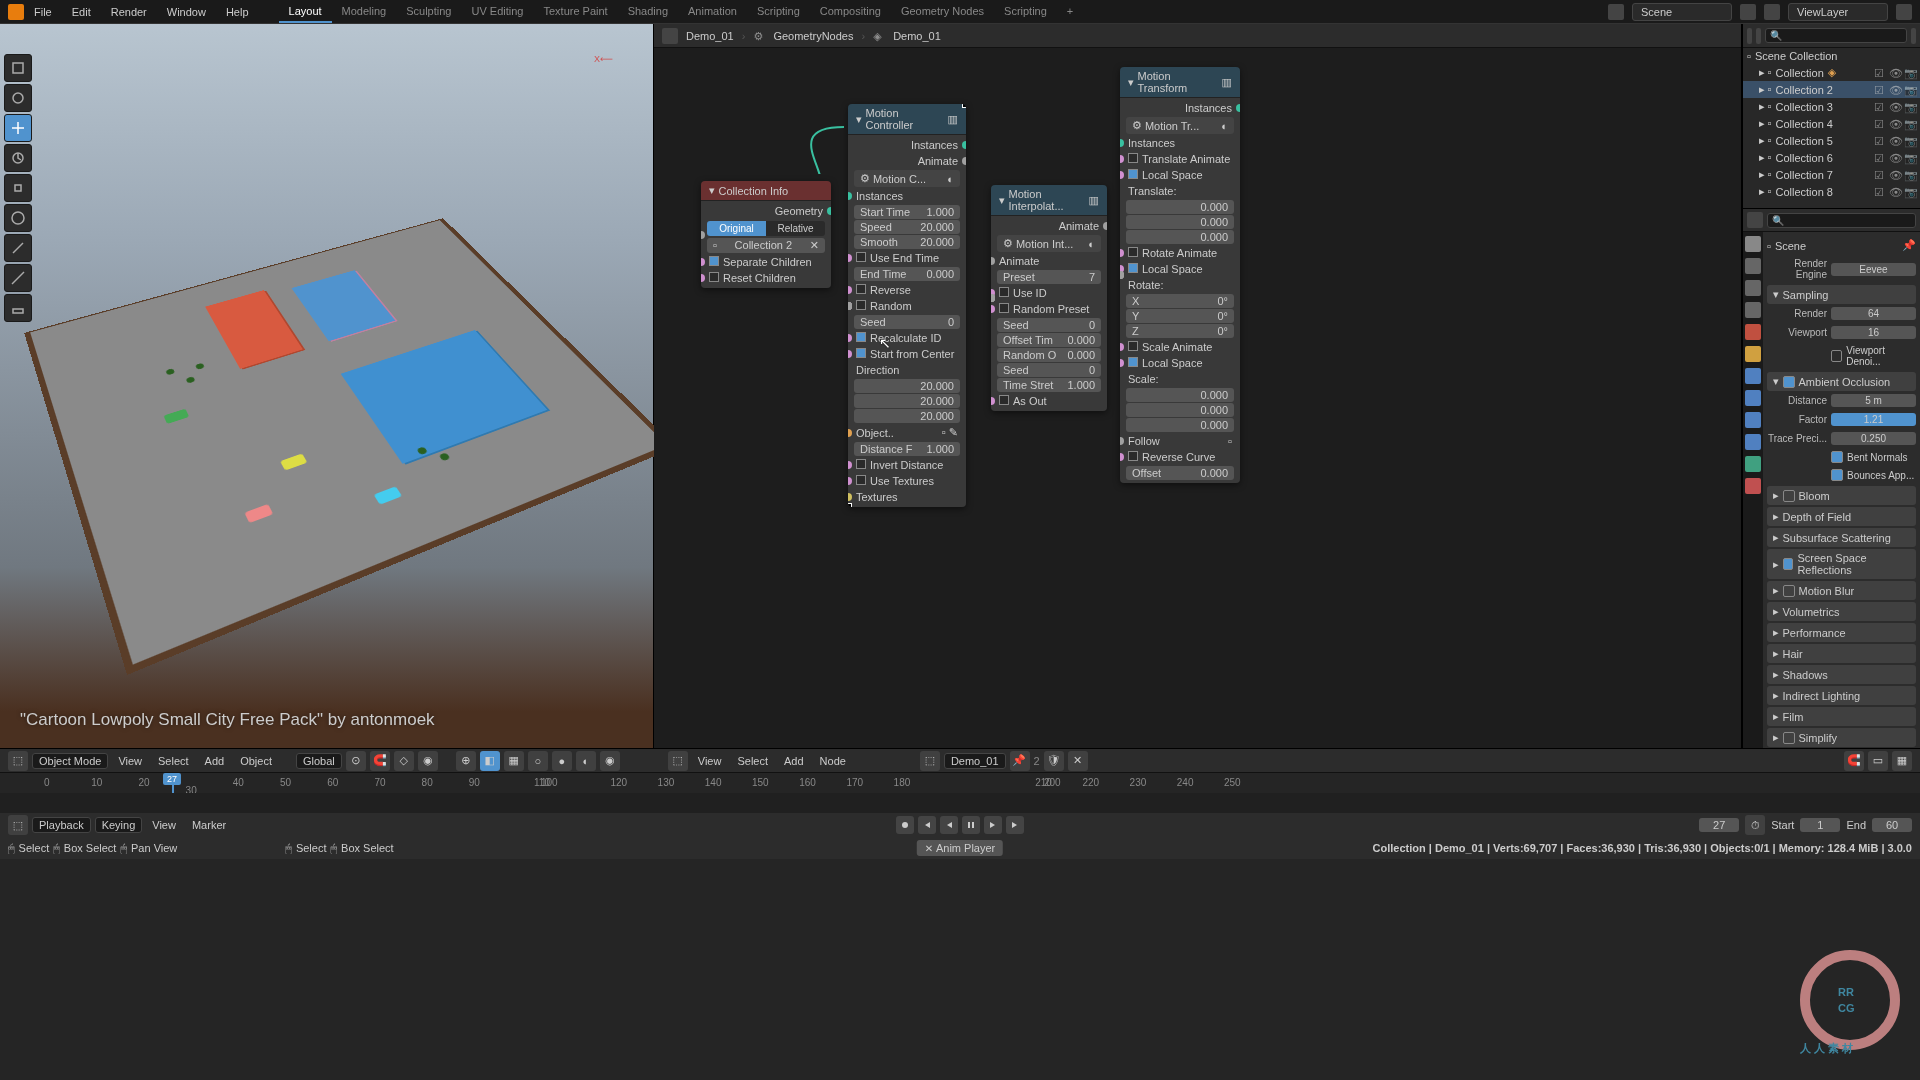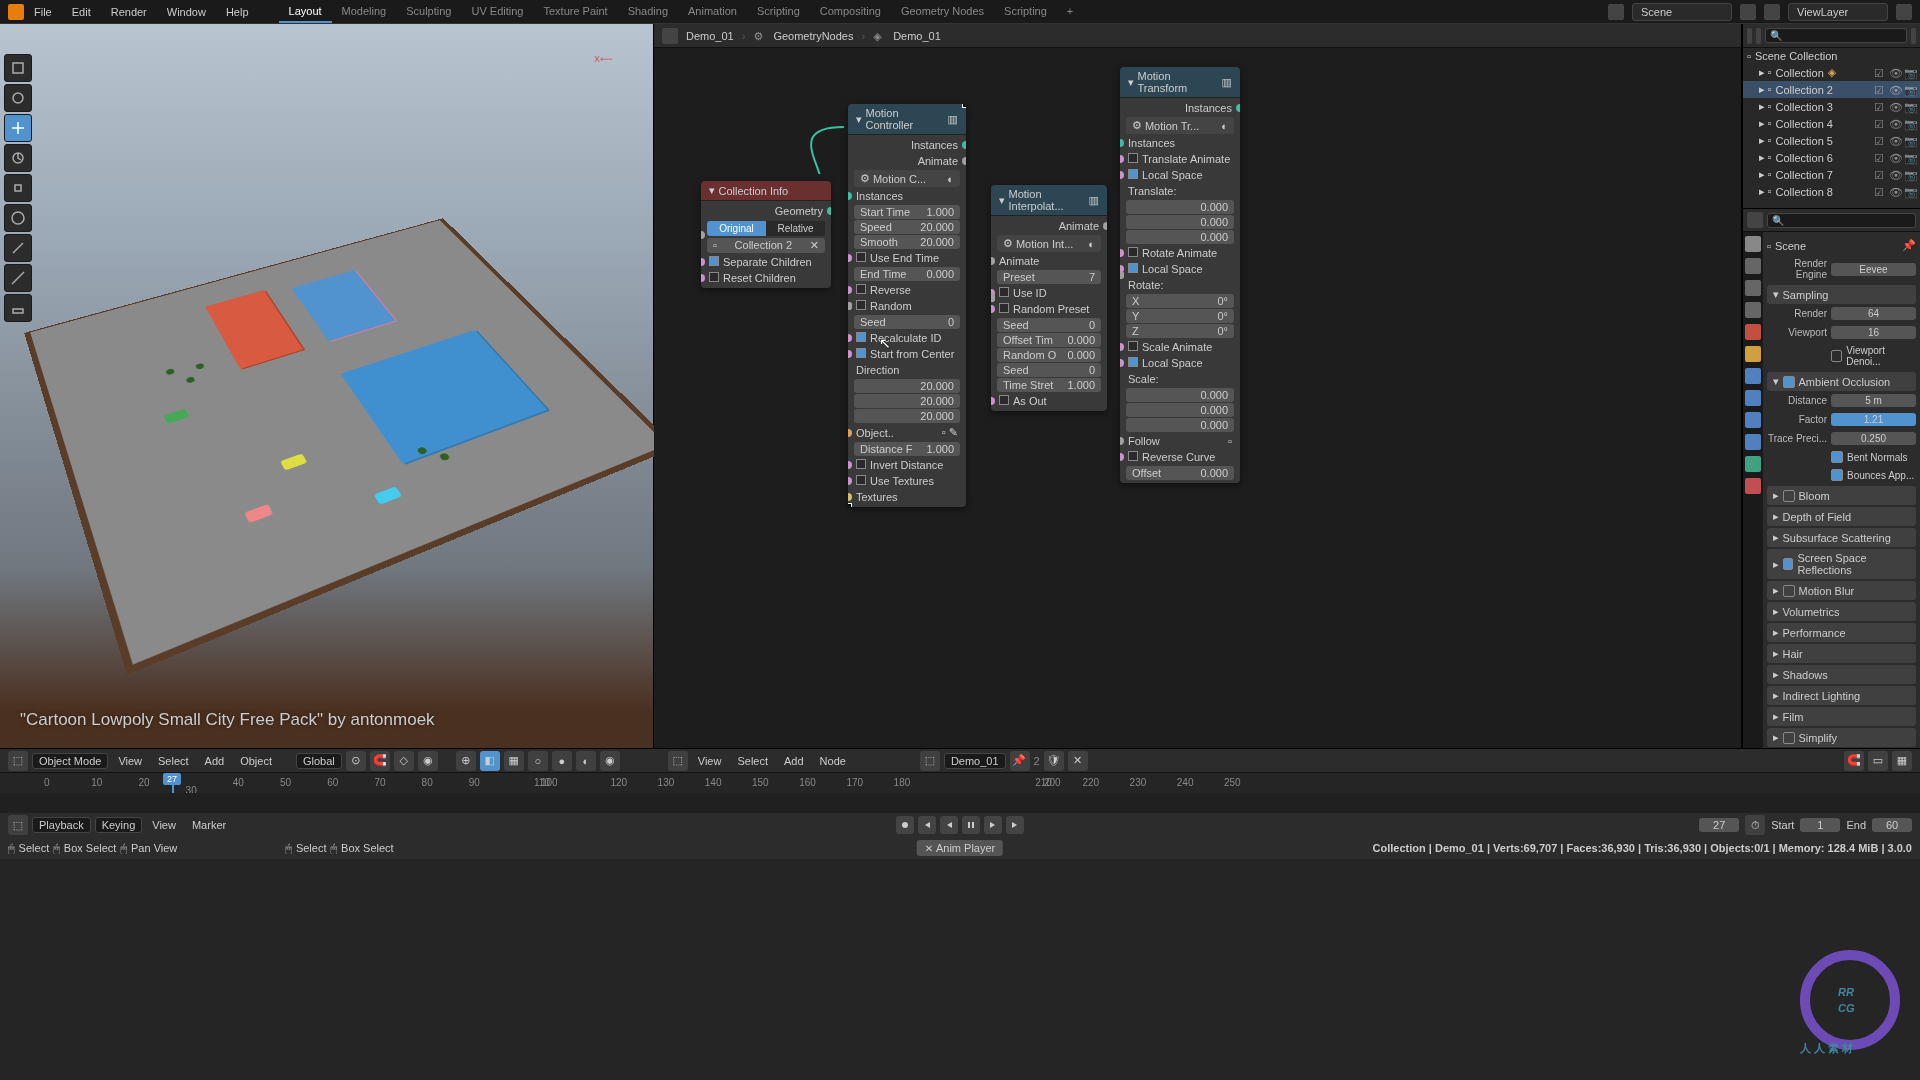--- a/index.html
+++ b/index.html
@@ -105,21 +105,21 @@
 .play-btn { width: 18px; height: 18px; background: #444; border-radius: 3px; cursor: pointer; display: flex; align-items: center; justify-content: center; }
 .play-btn svg { width: 10px; height: 10px; fill: #ccc; }
 .playback-right { margin-left: auto; display: flex; gap: 6px; align-items: center; }
 .frame-field { background: #555; border-radius: 3px; padding: 1px 8px; min-width: 40px; text-align: center; font-size: 11px; }
 .status-bar { height: 22px; background: #2c2c2c; display: flex; align-items: center; padding: 0 8px; gap: 4px; font-size: 10px; color: #999; }
 .status-key { display: flex; align-items: center; gap: 4px; }
 .status-right { margin-left: auto; font-weight: bold; }
 .anim-chip { background: #555; padding: 2px 8px; border-radius: 3px; font-size: 10px; position: absolute; left: 50%; transform: translateX(-50%); }
 
 .logo-overlay { position: absolute; right: 20px; bottom: 30px; width: 100px; height: 100px; pointer-events: none; opacity: 0.7; }
-.logo-ring { width: 100%; height: 100%; border-radius: 50%; border: 10px solid #8b5cf6; display: flex; align-items: center; justify-content: center; position: relative; font-style: italic; }
+.logo-ring { width: 100%; height: 100%; border-radius: 50%; border: 10px solid #fca5a5; display: flex; align-items: center; justify-content: center; position: relative; }
 .logo-text { position: absolute; bottom: -6px; font-size: 11px; font-weight: bold; color: #4ab0d4; letter-spacing: 3px; }
 </style>
 </head>
 <body>
 
 <div class="topbar">
   <span class="top-icon" style="background:#e87d0d"></span>
   <span class="menu-item">File</span>
   <span class="menu-item">Edit</span>
   <span class="menu-item">Render</span>

